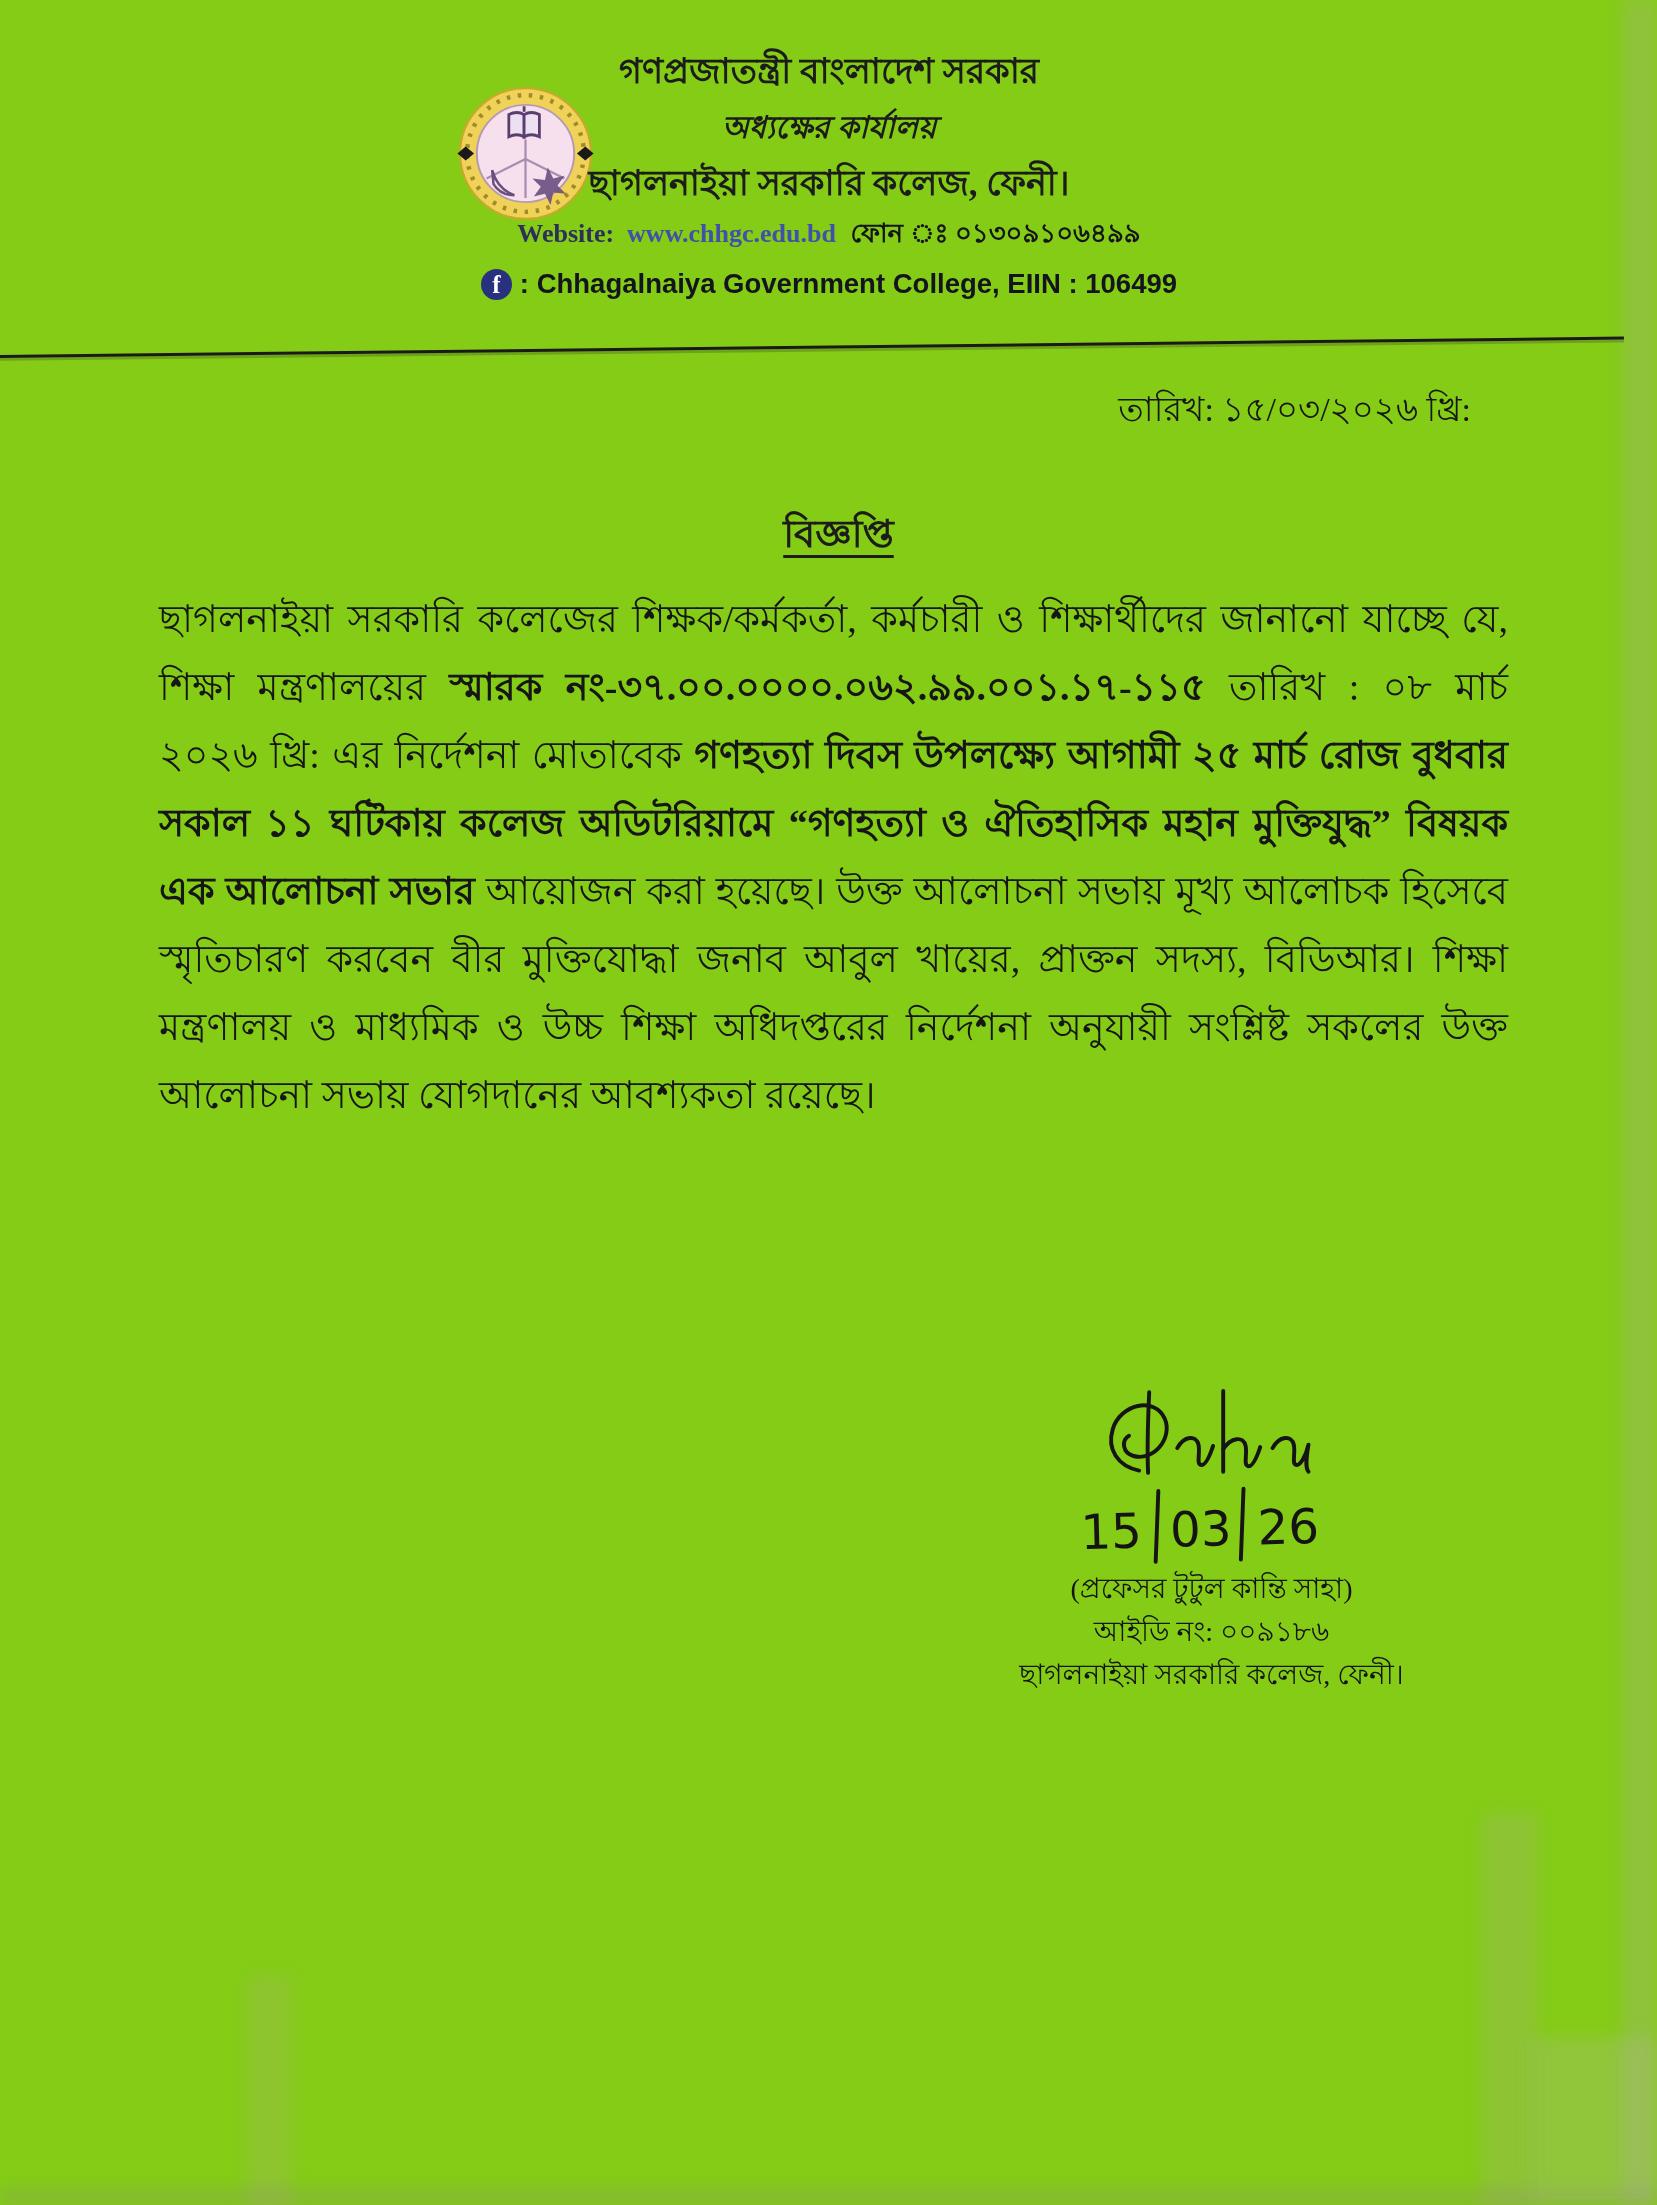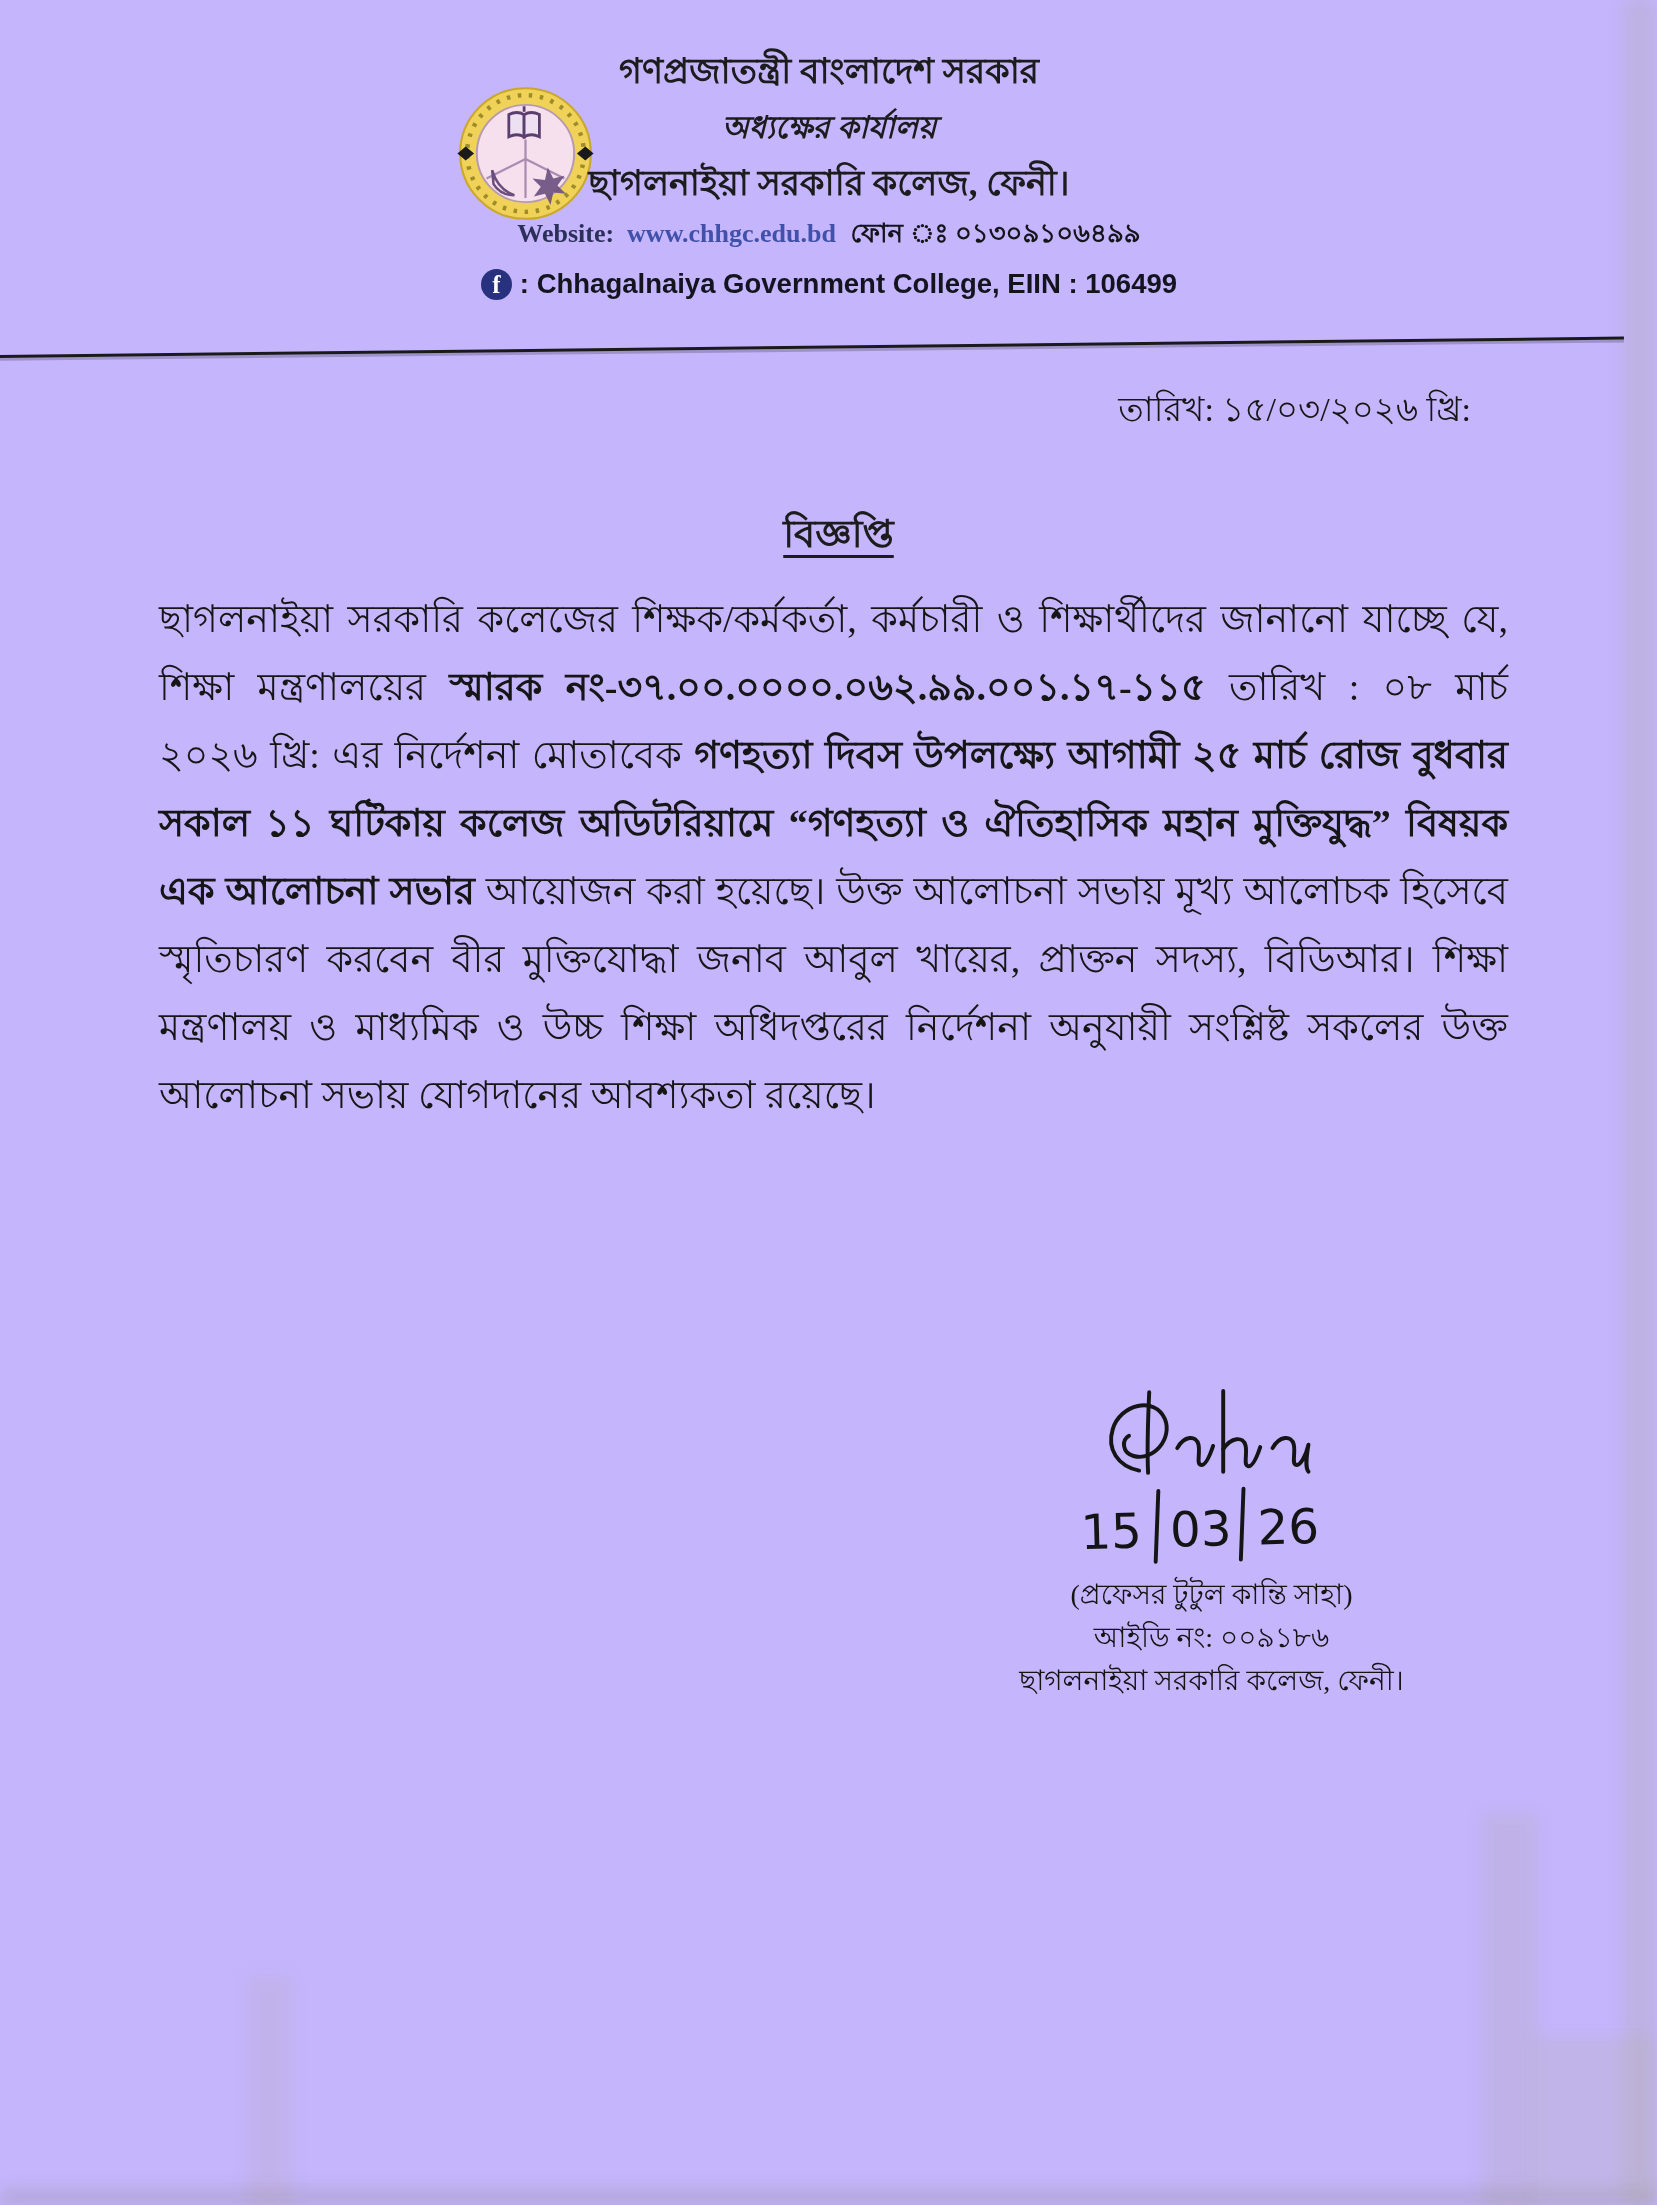--- a/index.html
+++ b/index.html
@@ -3,21 +3,21 @@
 <meta charset="utf-8">
 <style>
   html,body{margin:0;padding:0;}
   body{
     width:1657px;height:2205px;
     background:#e9e7e3;
     font-family:"Liberation Serif","DejaVu Serif",serif;
   }
   .page{
     position:relative;width:1657px;height:2205px;
-    background:#c4b5fd;overflow:hidden;color:#1c1c1c;
+    background:#84cc16;overflow:hidden;color:#1c1c1c;
   }
   
   .smudge{position:absolute;pointer-events:none;filter:blur(7.9px);}
   .smudge.right-strip{right:0;top:0;width:34px;height:2205px;background:rgba(175,168,160,0.28);}
   .smudge.streak-a{left:247px;top:1976px;width:45px;height:236px;background:rgba(190,168,158,0.18);}
   .smudge.streak-b{left:1482px;top:1813px;width:56px;height:399px;background:rgba(178,168,160,0.22);}
   .smudge.bottom-band{left:0;bottom:0;width:1657px;height:14.6px;background:rgba(140,134,128,0.30);}
   .smudge.corner{right:0;bottom:0;width:124px;height:168px;background:rgba(185,178,170,0.25);}
 
   
@@ -48,21 +48,21 @@
   .notice-title span{font-size:38px;font-weight:bold;
      text-decoration:underline;text-decoration-thickness:2.8px;text-underline-offset:7.9px;}
 
   .body-par{position:absolute;left:159px;top:585px;width:1349px;
             font-size:38px;line-height:68px;text-align:justify;color:#161616;}
   .body-par .seg-bold{font-weight:bold;}
 
   
   .sig-block{position:absolute;left:931px;top:1382px;width:561px;text-align:center;}
   .sig-script{display:block;margin:0 auto;}
-  .sig-lines{margin-top:6px;font-size:28px;line-height:43px;color:#141414;}
+  .sig-lines{margin-top:0;font-size:28px;line-height:43px;color:#141414;}
 </style>
 </head>
 <body>
 
 <div class="page">
 
   <div class="smudge right-strip"></div>
   <div class="smudge streak-a"></div>
   <div class="smudge streak-b"></div>
   <div class="smudge bottom-band"></div>

